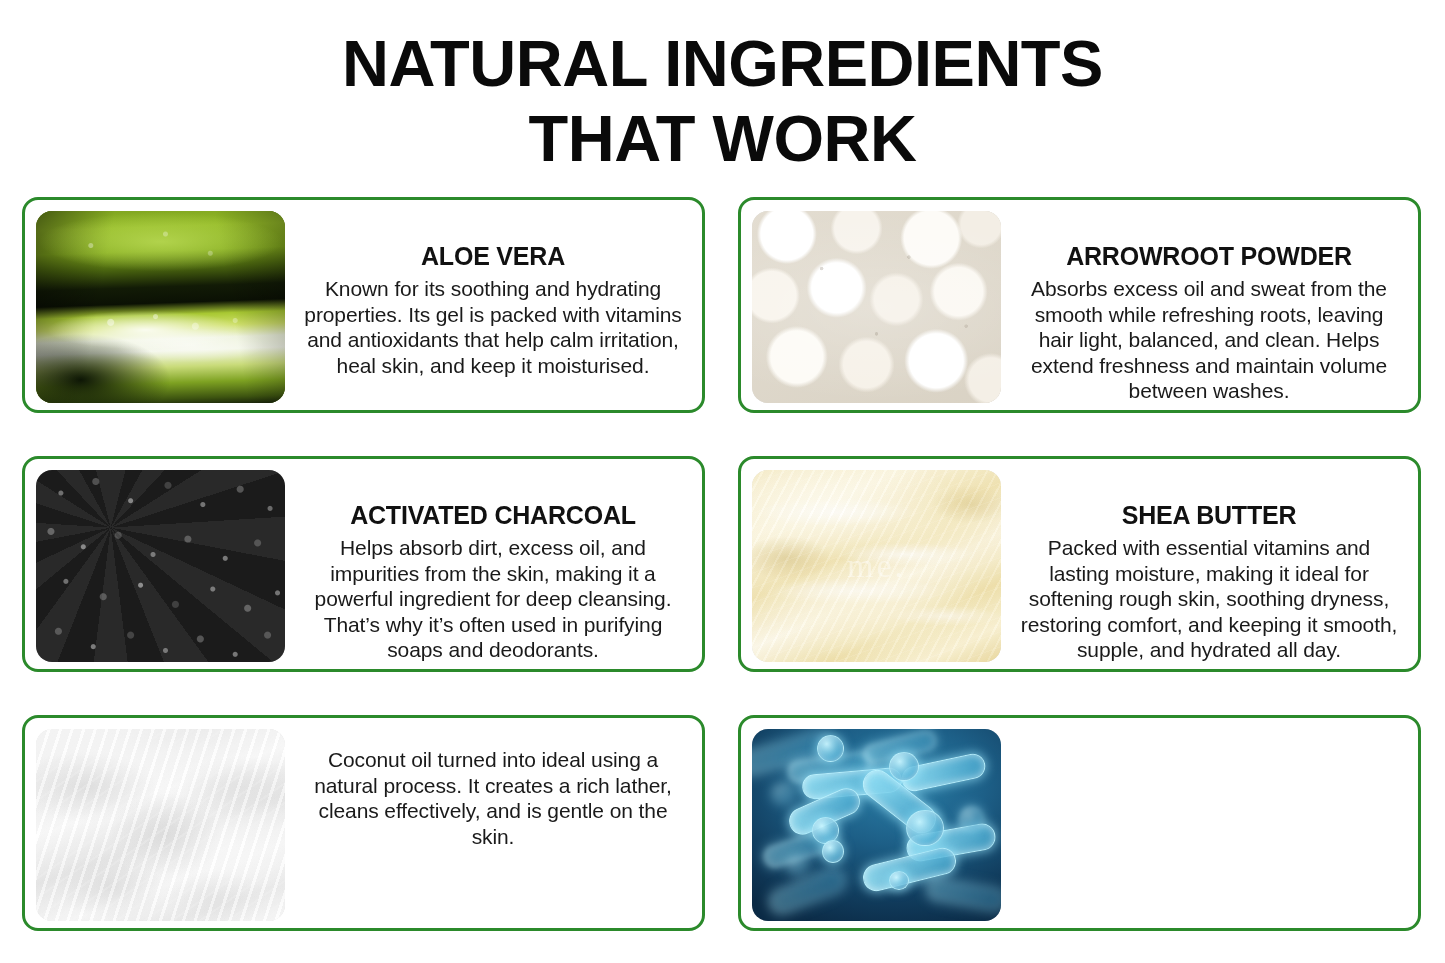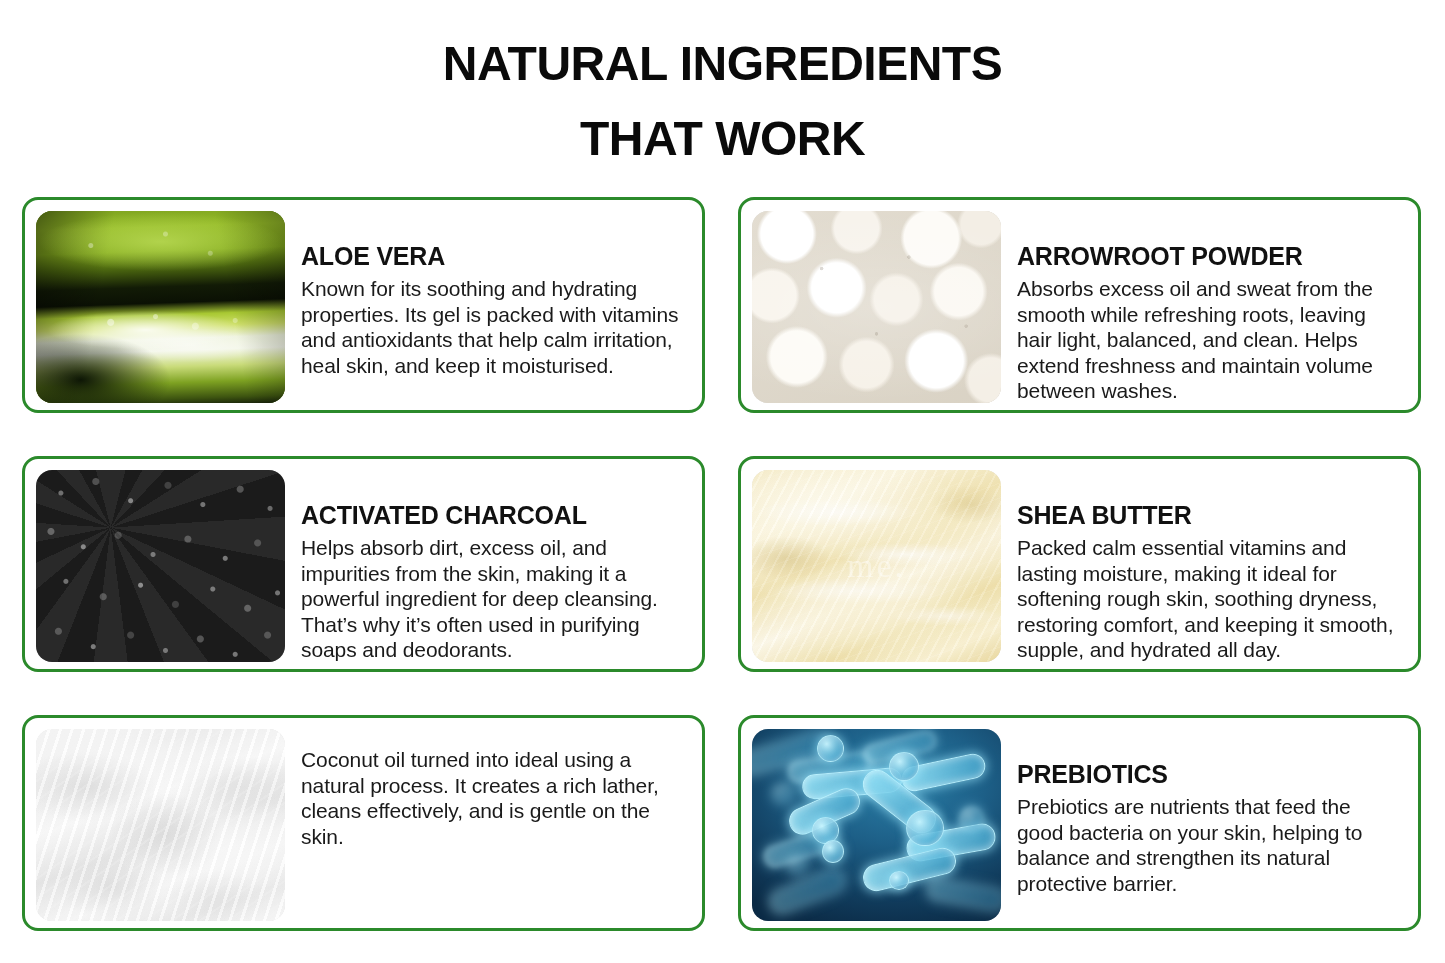--- a/index.html
+++ b/index.html
@@ -24,21 +24,21 @@
   .title-block {
     position: absolute;
     top: 26px;
     left: 0;
     width: 1445px;
     text-align: center;
   }
   .title-line {
     font-family: "Liberation Sans", sans-serif;
     font-weight: 700;
-    font-size: 48px;
+    font-size: 65px;
     line-height: 75px;
     letter-spacing: -0.5px;
     color: #0a0a0a;
     text-transform: uppercase;
     white-space: nowrap;
   }
 
   
   .grid {
     position: absolute;
@@ -74,20 +74,21 @@
     background: #ddd;
   }
   .thumb .art { position: absolute; inset: 0; }
 
   .card-text {
     flex: 1 1 auto;
     padding-left: 16px;
     padding-right: 6px;
     padding-top: 20px;
     min-width: 0;
+    text-align: center;
   }
   .card-title {
     font-family: "Liberation Sans", sans-serif;
     font-weight: 700;
     font-size: 25px;
     line-height: 30px;
     color: #111111;
     letter-spacing: -0.2px;
     text-transform: uppercase;
     margin-bottom: 5px;
@@ -356,21 +357,21 @@
       </div>
     </div>
 
     <div class="card v-mid">
       <div class="thumb">
         <div class="art art-shea"></div>
         <div class="wm">me.</div>
       </div>
       <div class="card-text">
         <div class="card-title">SHEA BUTTER</div>
-        <div class="card-desc">Packed calm essential vitamins and lasting moisture, making it ideal for softening rough skin, soothing dryness, restoring comfort, and keeping it smooth, supple, and hydrated all day.</div>
+        <div class="card-desc">Packed with essential vitamins and lasting moisture, making it ideal for softening rough skin, soothing dryness, restoring comfort, and keeping it smooth, supple, and hydrated all day.</div>
       </div>
     </div>
 
     <div class="card v-top">
       <div class="thumb">
         <div class="art art-coconut"></div>
       </div>
       <div class="card-text">
         <div class="card-desc">Coconut oil turned into ideal using a natural process. It creates a rich lather, cleans effectively, and is gentle on the skin.</div>
       </div>
@@ -395,20 +396,16 @@
           <span class="coc" style="left:55%;top:12%;width:12%;height:15%;"></span>
           <span class="coc" style="left:62%;top:42%;width:15%;height:19%;"></span>
           <span class="coc" style="left:24%;top:46%;width:11%;height:14%;"></span>
           <span class="coc" style="left:28%;top:58%;width:9%;height:12%;"></span>
           <span class="coc" style="left:55%;top:74%;width:8%;height:10%;"></span>
           <span class="coc blur" style="left:83%;top:40%;width:10%;height:13%;"></span>
           <span class="coc blur2" style="left:8%;top:28%;width:9%;height:11%;"></span>
           <span class="coc blur2" style="left:14%;top:66%;width:8%;height:10%;"></span>
         </div>
       </div>
-      <div class="card-text">
-        <div class="card-title">PREBIOTICS</div>
-        <div class="card-desc">Prebiotics are nutrients that feed the good bacteria on your skin, helping to balance and strengthen its natural protective barrier.</div>
-      </div>
     </div>
 
   </div>
 </div>
 
 </body></html>

